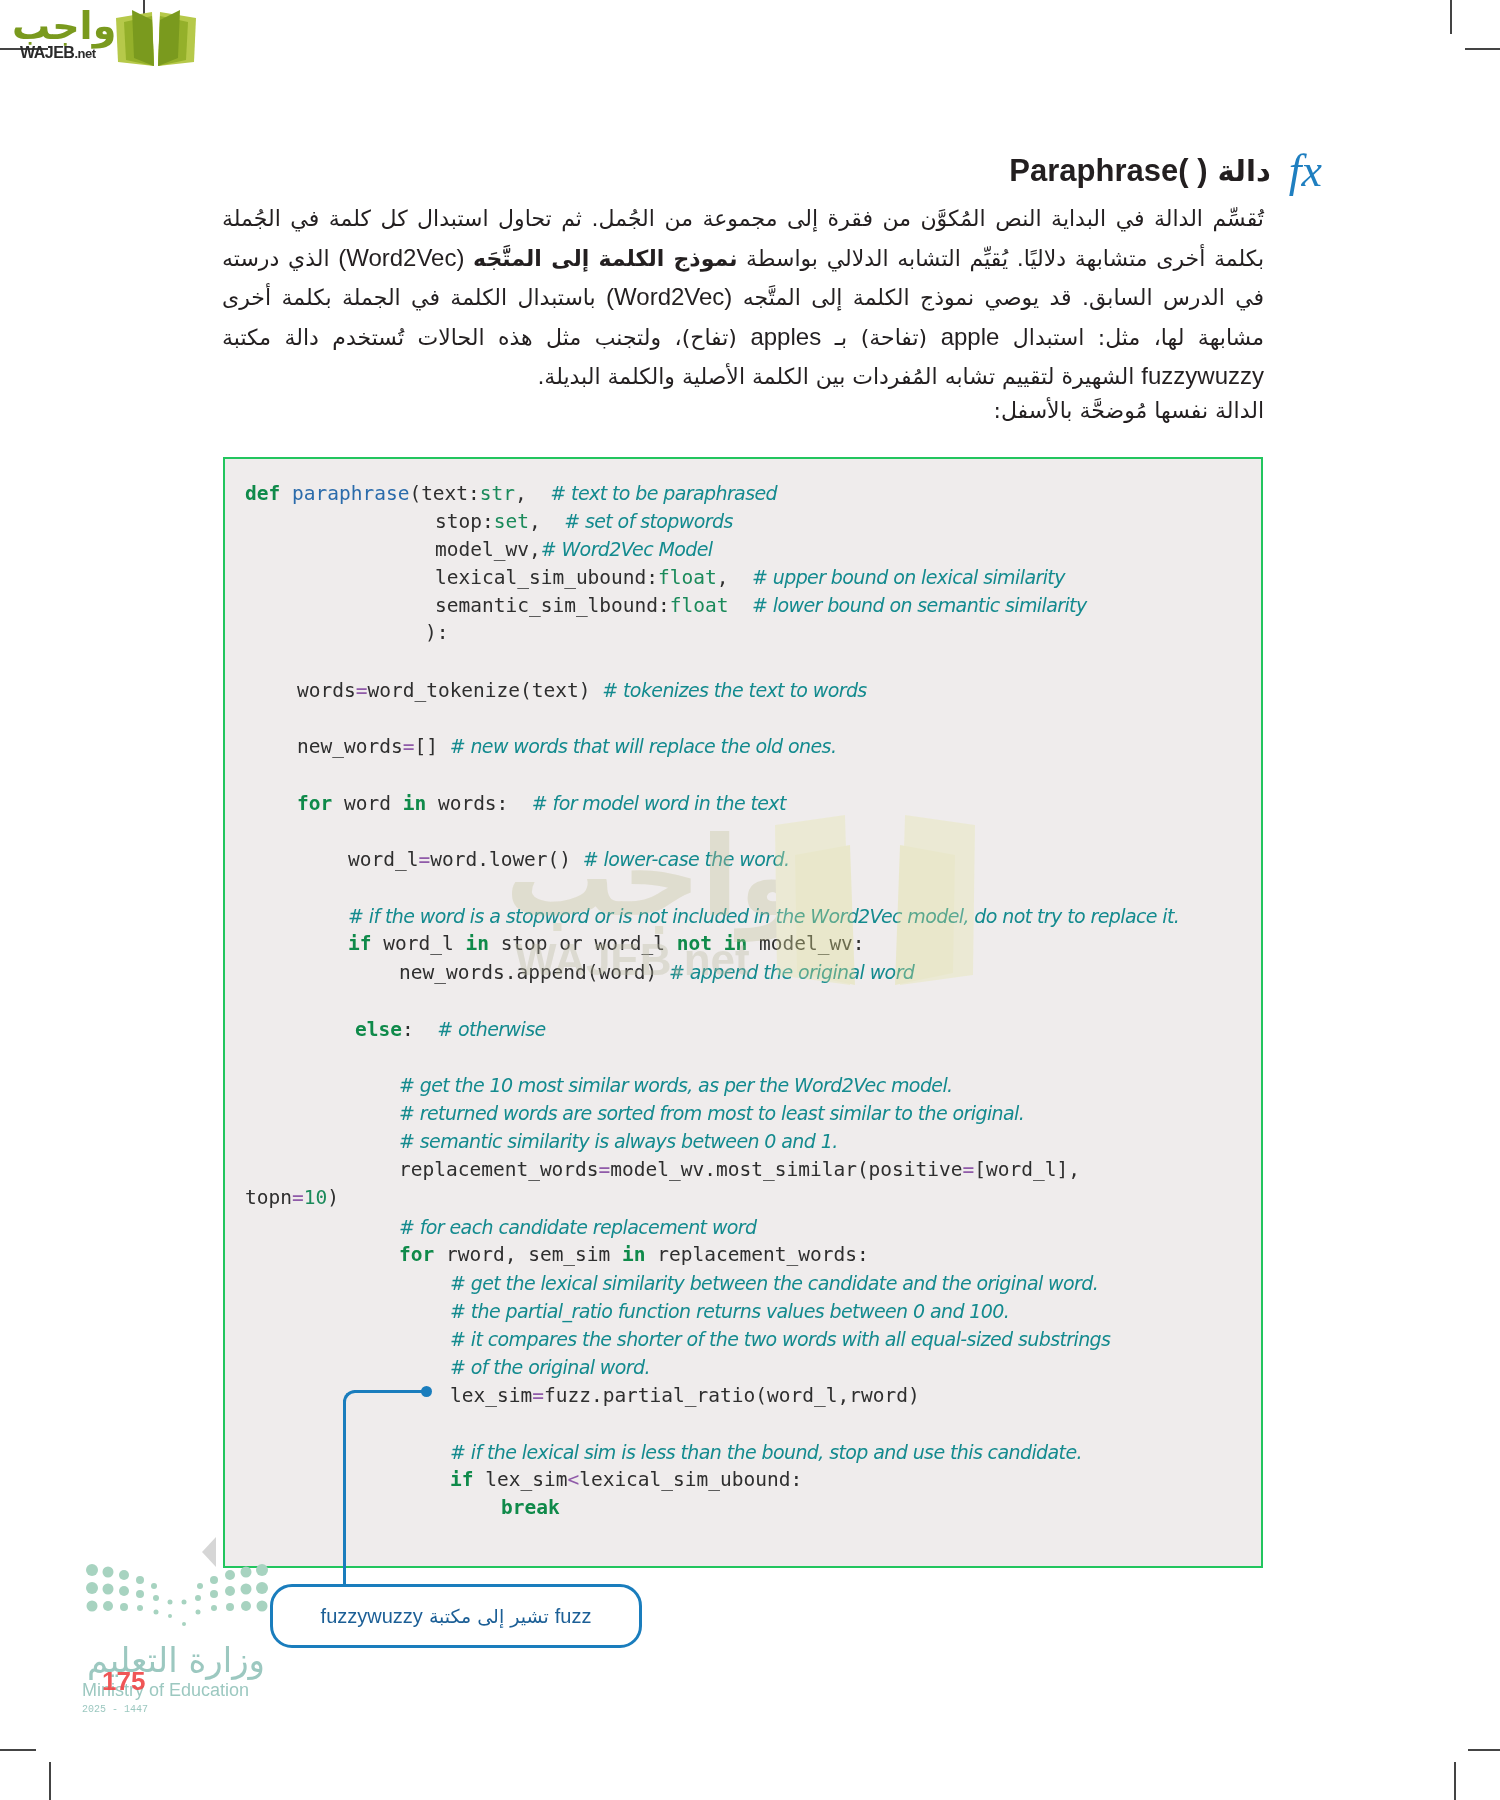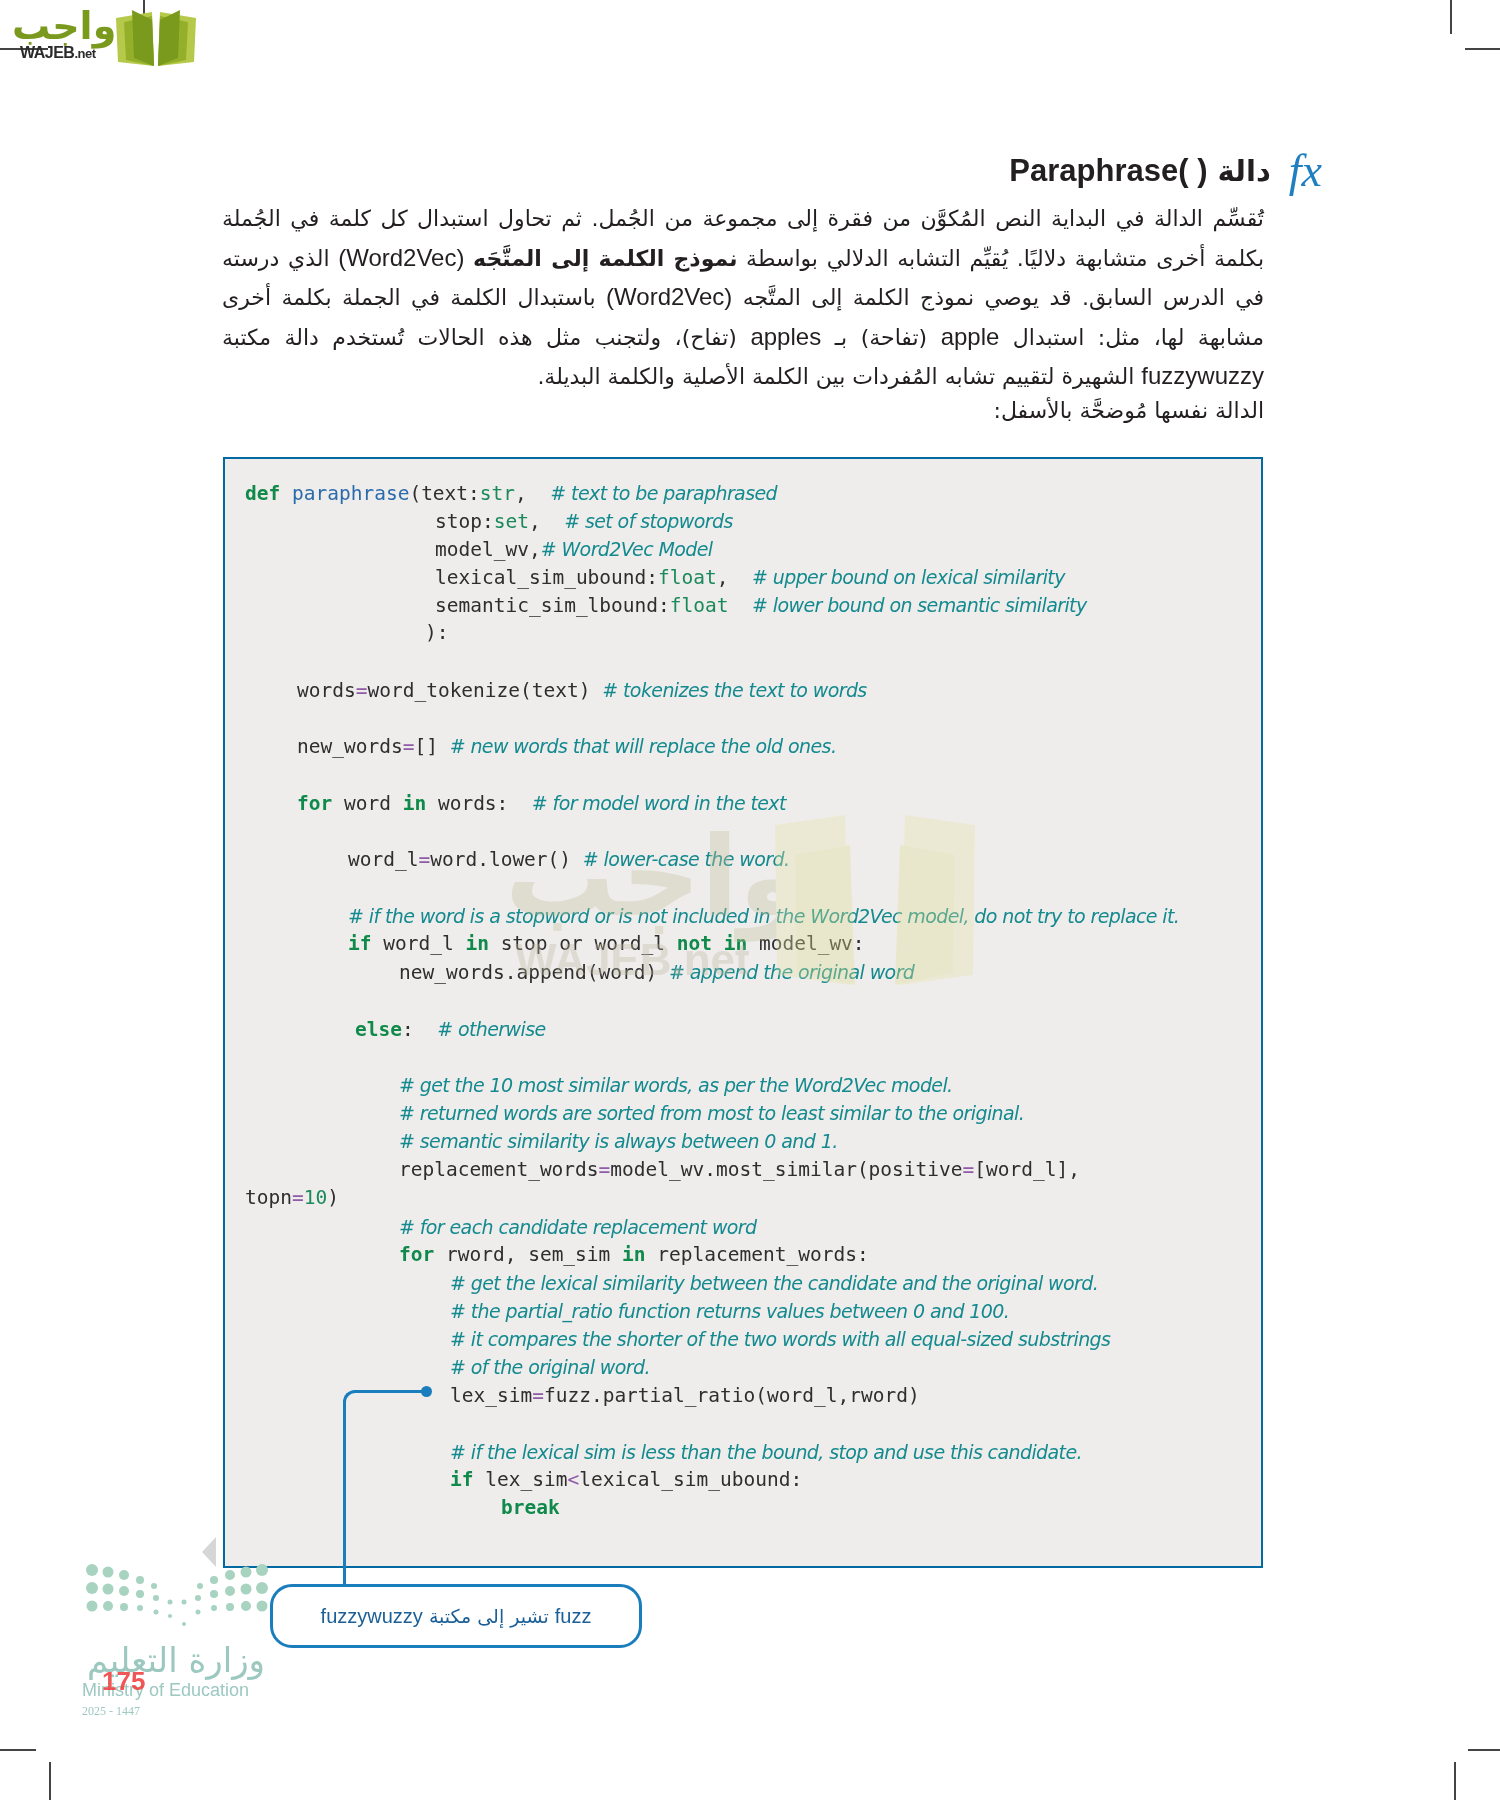--- a/index.html
+++ b/index.html
@@ -17,21 +17,21 @@
   .title-row{right:178px;top:146px;height:50px;display:flex;align-items:center;direction:ltr;gap:10px;}
   .title-en{font-family:"Liberation Sans",sans-serif;font-weight:bold;font-size:31px;color:#231f20;}
   .title-ar{font-weight:bold;font-size:29px;color:#231f20;direction:rtl;}
   .fx{font-family:"Liberation Serif",serif;font-style:italic;font-size:46px;color:#1f7fc0;margin-left:8px;line-height:40px;}
   
   .para{left:222px;width:1042px;top:200px;direction:rtl;text-align:justify;text-align-last:right;font-size:22px;line-height:38.5px;color:#231f20;}
   .para b{font-weight:bold;}
   .para .lat{font-family:"Liberation Sans",sans-serif;font-size:24px;}
   .intro{right:236px;top:398px;direction:rtl;font-size:22px;color:#231f20;}
   
-  .codebox{left:223px;top:457px;width:1040px;height:1111px;background:#efecec;border:2px solid #0369a1;box-sizing:border-box;}
+  .codebox{left:223px;top:457px;width:1040px;height:1111px;background:#efecec;border:2px solid #22c55e;box-sizing:border-box;}
   .code{position:absolute;left:0;top:0;font-family:"DejaVu Sans Mono",monospace;font-size:19.5px;color:#2e2e2e;white-space:pre;}
   .ln{position:absolute;left:22px;white-space:pre;height:28px;line-height:28px;}
   .kw{color:#0f8a4a;font-weight:bold;}
   .fn{color:#2a6bab;}
   .ty{color:#1a8a5a;}
   .op{color:#8f5aa8;}
   .num{color:#1a8a5a;}
   .cm{color:#138a8e;font-style:italic;font-family:"DejaVu Sans",sans-serif;font-size:19px;letter-spacing:-0.6px;}
   
   .wm{left:505px;top:815px;width:490px;height:170px;opacity:0.35;pointer-events:none;}
@@ -40,21 +40,21 @@
   .conn-h{left:354px;top:1390px;width:74px;height:3px;background:#1a7dbd;}
   .conn-corner{left:343px;top:1390px;width:14px;height:14px;border-left:3px solid #1a7dbd;border-top:3px solid #1a7dbd;border-top-left-radius:12px;box-sizing:border-box;}
   .conn-dot{left:421px;top:1386px;width:11px;height:11px;border-radius:50%;background:#1a7dbd;}
   
   .callout{left:270px;top:1584px;width:372px;height:64px;border:3px solid #1a7dbd;border-radius:22px;box-sizing:border-box;background:#fff;display:flex;align-items:center;justify-content:center;direction:rtl;font-size:19px;color:#1c5f96;}
   .callout .lat{font-family:"Liberation Sans",sans-serif;font-size:20px;}
   
   .ministry{left:80px;top:1560px;width:190px;height:170px;}
   .min-ar{position:absolute;left:0;top:80px;width:185px;font-size:34px;color:#9cc8c0;direction:rtl;letter-spacing:1px;}
   .min-en{position:absolute;left:2px;top:120px;font-family:"Liberation Sans",sans-serif;font-size:18px;color:#9cc8c0;}
-  .min-yr{position:absolute;left:2px;top:144px;font-family:Liberation Serif, serif;font-size:12px;color:#9cc8c0;}
+  .min-yr{position:absolute;left:2px;top:144px;font-family:Liberation Mono, monospace;font-size:10px;color:#9cc8c0;}
   .pagenum{left:102px;top:1666px;font-family:"Liberation Sans",sans-serif;font-weight:bold;font-size:26px;color:#ef4444;opacity:0.9;}
   .arrow-left{left:202px;top:1537px;width:0;height:0;border-top:15px solid transparent;border-bottom:15px solid transparent;border-right:14px solid #d6d6d6;}
 </style>
 </head>
 <body>
 
 <div class="crop" style="left:143px;top:0;width:2px;height:34px;"></div>
 <div class="crop" style="left:0;top:48px;width:48px;height:2px;"></div>
 <div class="crop" style="left:1450px;top:0;width:2px;height:34px;"></div>
 <div class="crop" style="left:1465px;top:48px;width:35px;height:2px;"></div>

